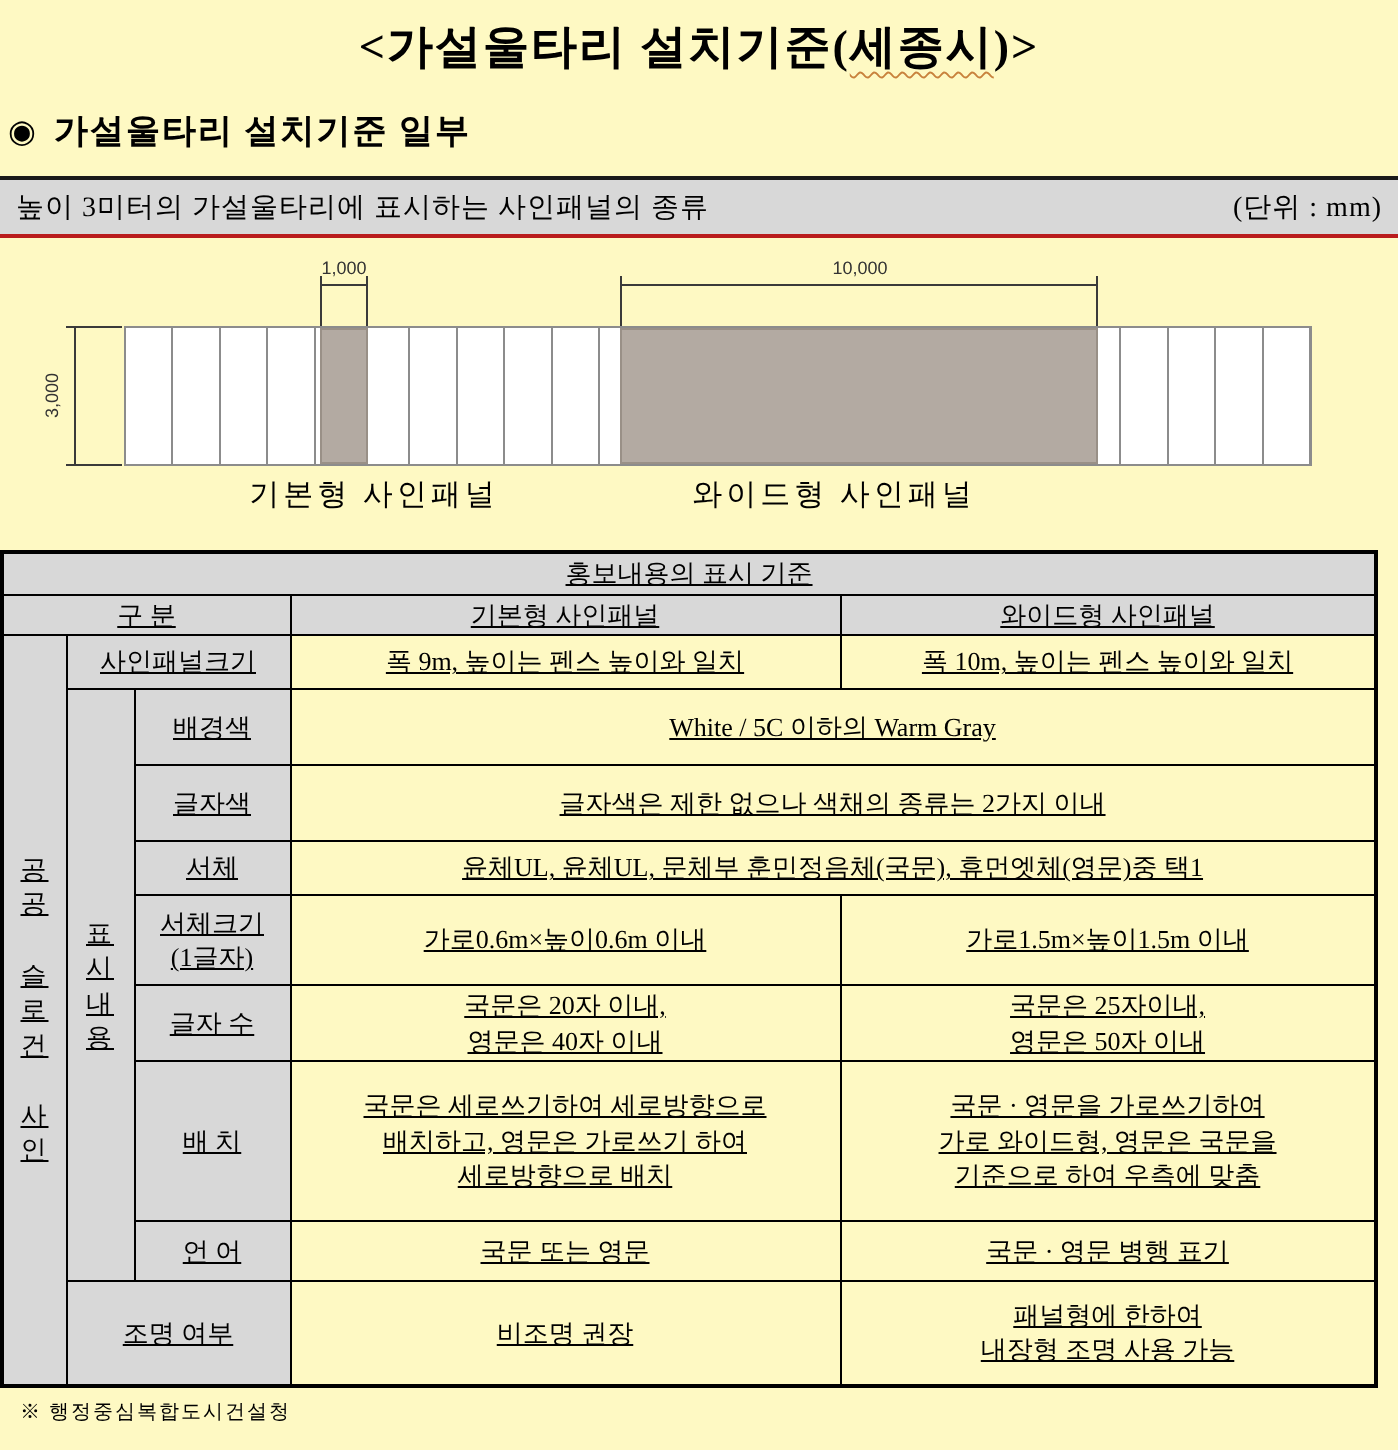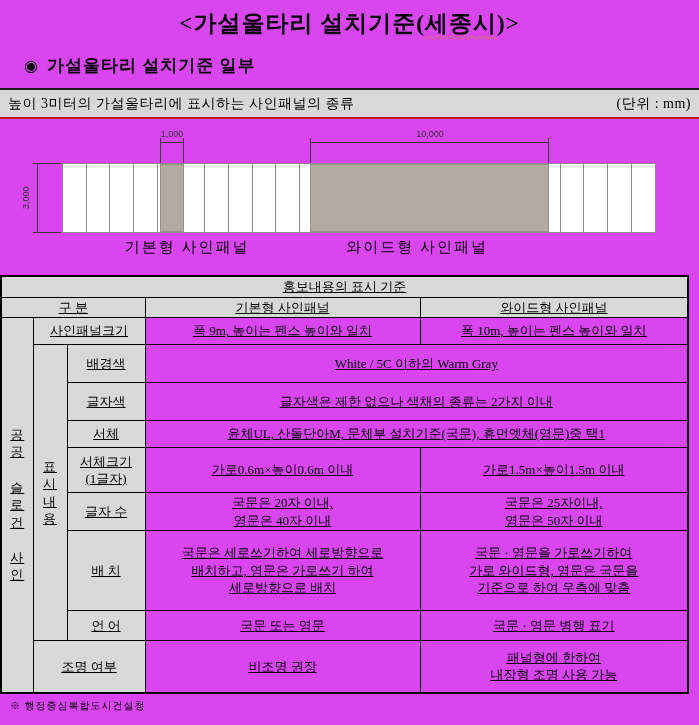--- a/index.html
+++ b/index.html
@@ -1,33 +1,33 @@
 <!DOCTYPE html>
 <html><head>
 <meta charset="utf-8">
 <style>
   * { margin:0; padding:0; box-sizing:border-box; }
   html,body { background:#ffffff; }
   .page {
-    position:relative; width:699px; height:725px; background:#d946ef;
+    position:relative; width:699px; height:725px; background:#fef9c3;
     font-family:"Liberation Serif","DejaVu Serif",serif; color:#000;
     overflow:hidden;
   }
   
   .doc-title {
     position:absolute; top:8px; left:0; width:699px;
     text-align:center; font-size:23px; font-weight:bold; letter-spacing:1px;
   }
   .squiggle {
     text-decoration:underline; text-decoration-style:wavy;
     text-decoration-color:#c8823c; text-decoration-thickness:1px;
     text-underline-offset:4px;
   }
   .section-heading {
-    position:absolute; top:54px; left:24px;
+    position:absolute; top:54px; left:4px;
     font-size:17px; font-weight:bold; letter-spacing:1px;
   }
   .section-heading .bullet { margin-right:8px; font-size:16px; }
   
   .unit-bar {
     position:absolute; top:88px; left:0; width:699px; height:31px;
     background:#d8d8d8; border-top:2px solid #1a1a1a; border-bottom:2px solid #b91c1c;
     display:flex; align-items:center; justify-content:space-between;
     padding:0 8px; font-size:14px; letter-spacing:0.5px;
   }
@@ -154,21 +154,21 @@
 용</td>
       <td class="hdr">배경색</td>
       <td colspan="2">White / 5C 이하의 Warm Gray</td>
     </tr>
     <tr class="r3">
       <td class="hdr">글자색</td>
       <td colspan="2">글자색은 제한 없으나 색채의 종류는 2가지 이내</td>
     </tr>
     <tr class="r4">
       <td class="hdr">서체</td>
-      <td colspan="2">윤체UL, 산돌단아M, 문체부 설치기준(국문), 휴먼엣체(영문)중 택1</td>
+      <td colspan="2">윤체UL, 윤체UL, 문체부 훈민정음체(국문), 휴먼엣체(영문)중 택1</td>
     </tr>
     <tr class="r5">
       <td class="hdr">서체크기
 (1글자)</td>
       <td>가로0.6m×높이0.6m 이내</td>
       <td>가로1.5m×높이1.5m 이내</td>
     </tr>
     <tr class="r6">
       <td class="hdr">글자 수</td>
       <td>국문은 20자 이내,

